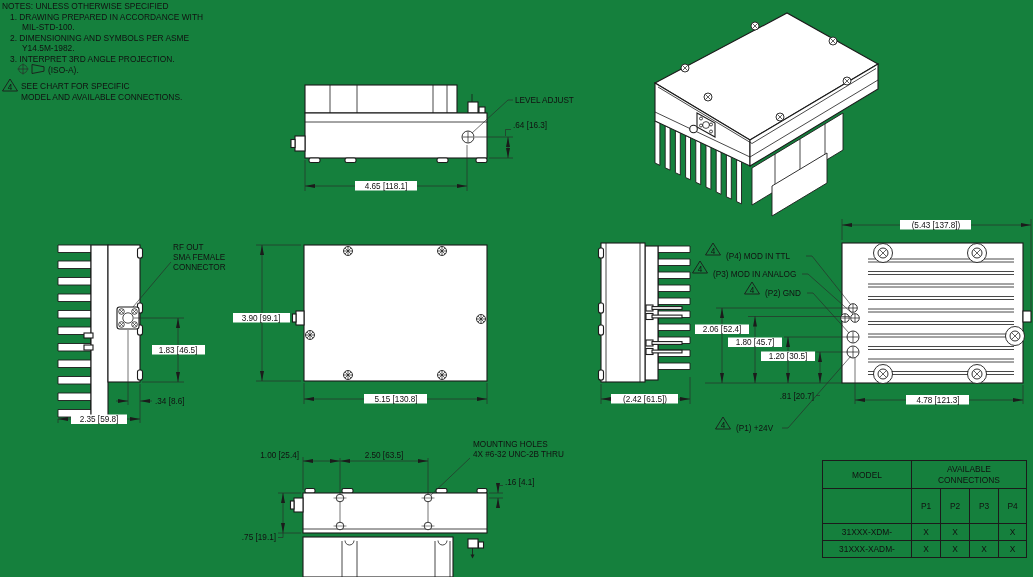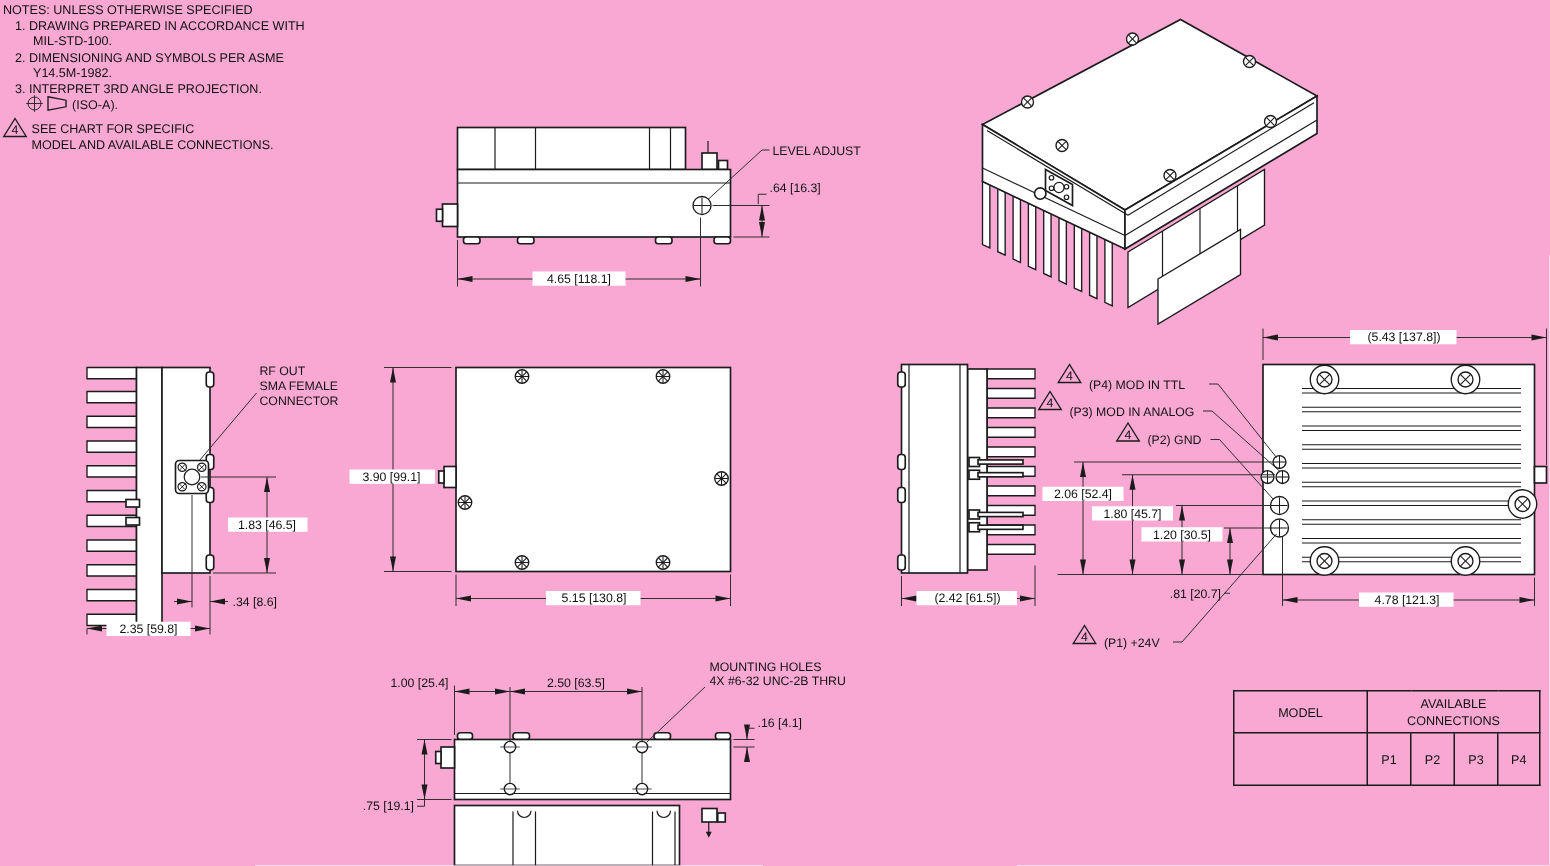--- a/index.html
+++ b/index.html
@@ -1,16 +1,16 @@
 <!DOCTYPE html>
 <html><head>
 <meta charset="utf-8">
 <style>
   html,body{margin:0;padding:0;background:#fff;}
-  #sheet{position:relative;width:1033px;height:577px;background:#f9a8d4;overflow:hidden;
+  #sheet{position:relative;width:1033px;height:577px;background:#15803d;overflow:hidden;
          font-family:"Liberation Sans",sans-serif;}
   svg text{font-family:"Liberation Sans",sans-serif;font-size:8.2px;fill:#111;}
   svg .nt{font-size:8.4px;}
   svg .mid{text-anchor:middle;}
   svg .end{text-anchor:end;}
   .objw{fill:#fff;stroke:#1b1b1b;stroke-width:1.1;}
   .thin{fill:none;stroke:#2a2a2a;stroke-width:0.65;}
   .fin{fill:#fff;stroke:#1b1b1b;stroke-width:0.9;}
   .hl{fill:none;stroke:#1b1b1b;stroke-width:0.8;}
   .bg{fill:#fff;stroke:none;}
@@ -432,15 +432,29 @@
     <td colspan="4" class="pre">AVAILABLE
 CONNECTIONS</td>
   </tr>
   <tr style="height:35px">
     <td></td>
     <td>P1</td>
     <td>P2</td>
     <td>P3</td>
     <td>P4</td>
   </tr>
+  <tr style="height:17px">
+    <td>31XXX-XDM-</td>
+    <td>X</td>
+    <td>X</td>
+    <td></td>
+    <td>X</td>
+  </tr>
+  <tr style="height:17px">
+    <td>31XXX-XADM-</td>
+    <td>X</td>
+    <td>X</td>
+    <td>X</td>
+    <td>X</td>
+  </tr>
 </tbody>
     </table>
 </div>
 
 </body></html>

